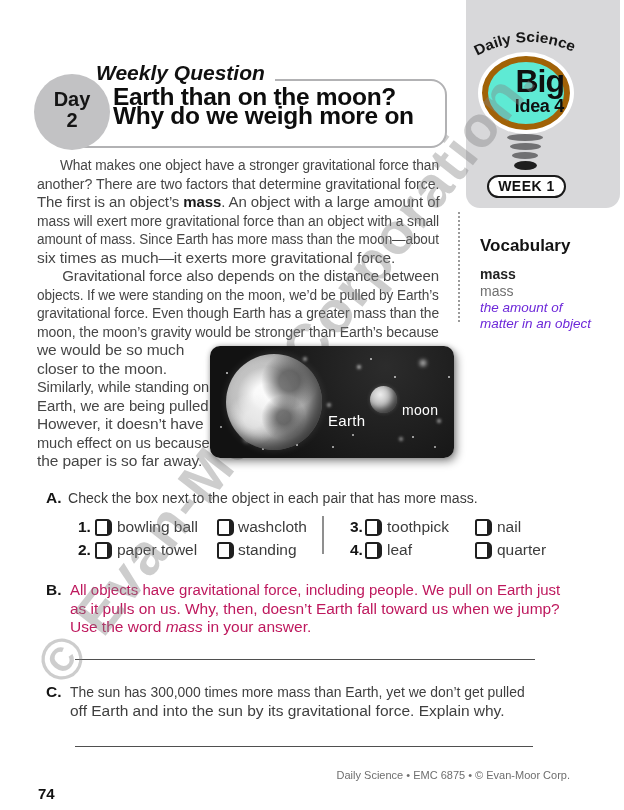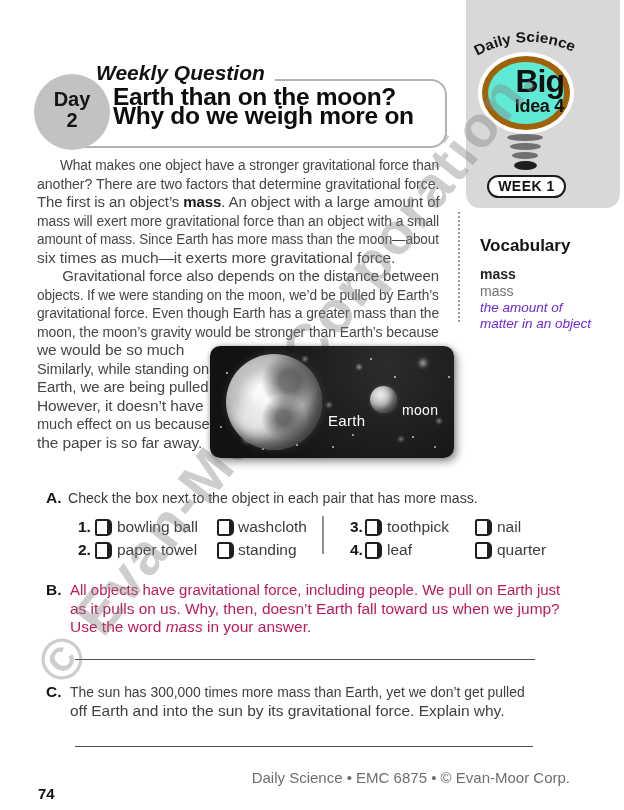--- a/index.html
+++ b/index.html
@@ -108,21 +108,21 @@
   .b-text .tl{width:490px;line-height:18.7px;height:18.7px;}
   .answer-line{border-top:1.6px solid #4f4f4f;height:0;}
   .b-line{left:75px;top:659px;width:460px;}
   .c-letter{left:46px;top:683px;}
   .c-text{left:70px;top:683px;font-size:15.5px;color:#3f3f3f;}
   .c-text .tl{width:455px;line-height:18.7px;height:18.7px;}
   .c-line{left:75px;top:746px;width:458px;}
 
   
   .pageno{left:38px;top:765px;font-weight:bold;font-size:15px;color:#111;margin-top:20px;}
-  .credit{right:54px;top:769px;font-size:15px;color:#6e6e6e;}
+  .credit{right:54px;top:769px;font-size:11px;color:#6e6e6e;}
 </style>
 </head>
 <body>
 
 <div class="page">
 
   <div class="abs watermark">© Evan-Moor Corporation.</div>
 
   <div class="abs qbox"></div>
   <div class="abs weekly">Weekly Question</div>
@@ -173,20 +173,21 @@
     <div class="tl w402 fitline" style="transform-origin: left center; transform: scaleX(0.915718);">another? There are two factors that determine gravitational force.</div>
     <div class="tl w402 fitline" style="transform-origin: left center; transform: scaleX(0.966346);"><span>The first is an object’s </span><b>mass</b><span>. An object with a large amount of</span></div>
     <div class="tl w402 fitline" style="transform-origin: left center; transform: scaleX(0.897321);">mass will exert more gravitational force than an object with a small</div>
     <div class="tl w402 fitline" style="transform-origin: left center; transform: scaleX(0.872017);">amount of mass. Since Earth has more mass than the moon—about</div>
     <div class="tl w402 fitline">six times as much—it exerts more gravitational force.</div>
     <div class="tl w402 indent fitline" style="transform-origin: left center; transform: scaleX(0.968675);">Gravitational force also depends on the distance between</div>
     <div class="tl w402 fitline" style="transform-origin: left center; transform: scaleX(0.881579);">objects. If we were standing on the moon, we’d be pulled by Earth’s</div>
     <div class="tl w402 fitline" style="transform-origin: left center; transform: scaleX(0.893333);">gravitational force. Even though Earth has a greater mass than the</div>
     <div class="tl w402 fitline" style="transform-origin: left center; transform: scaleX(0.905405);">moon, the moon’s gravity would be stronger than Earth’s because</div>
     <div class="tl w172 fitline">we would be so much</div>
+    <div class="tl w172 fitline">closer to the moon.</div>
     <div class="tl w172 fitline" style="transform-origin: left center; transform: scaleX(0.939891);">Similarly, while standing on</div>
     <div class="tl w172 fitline" style="transform-origin: left center; transform: scaleX(0.966292);">Earth, we are being pulled</div>
     <div class="tl w172 fitline">However, it doesn’t have</div>
     <div class="tl w172 fitline" style="transform-origin: left center; transform: scaleX(0.945055);">much effect on us because</div>
     <div class="tl w172 fitline">the paper is so far away.</div>
   </div>
 
   <div class="abs figure">
     <div class="stars"></div>
     <div class="stars-glow"></div>

